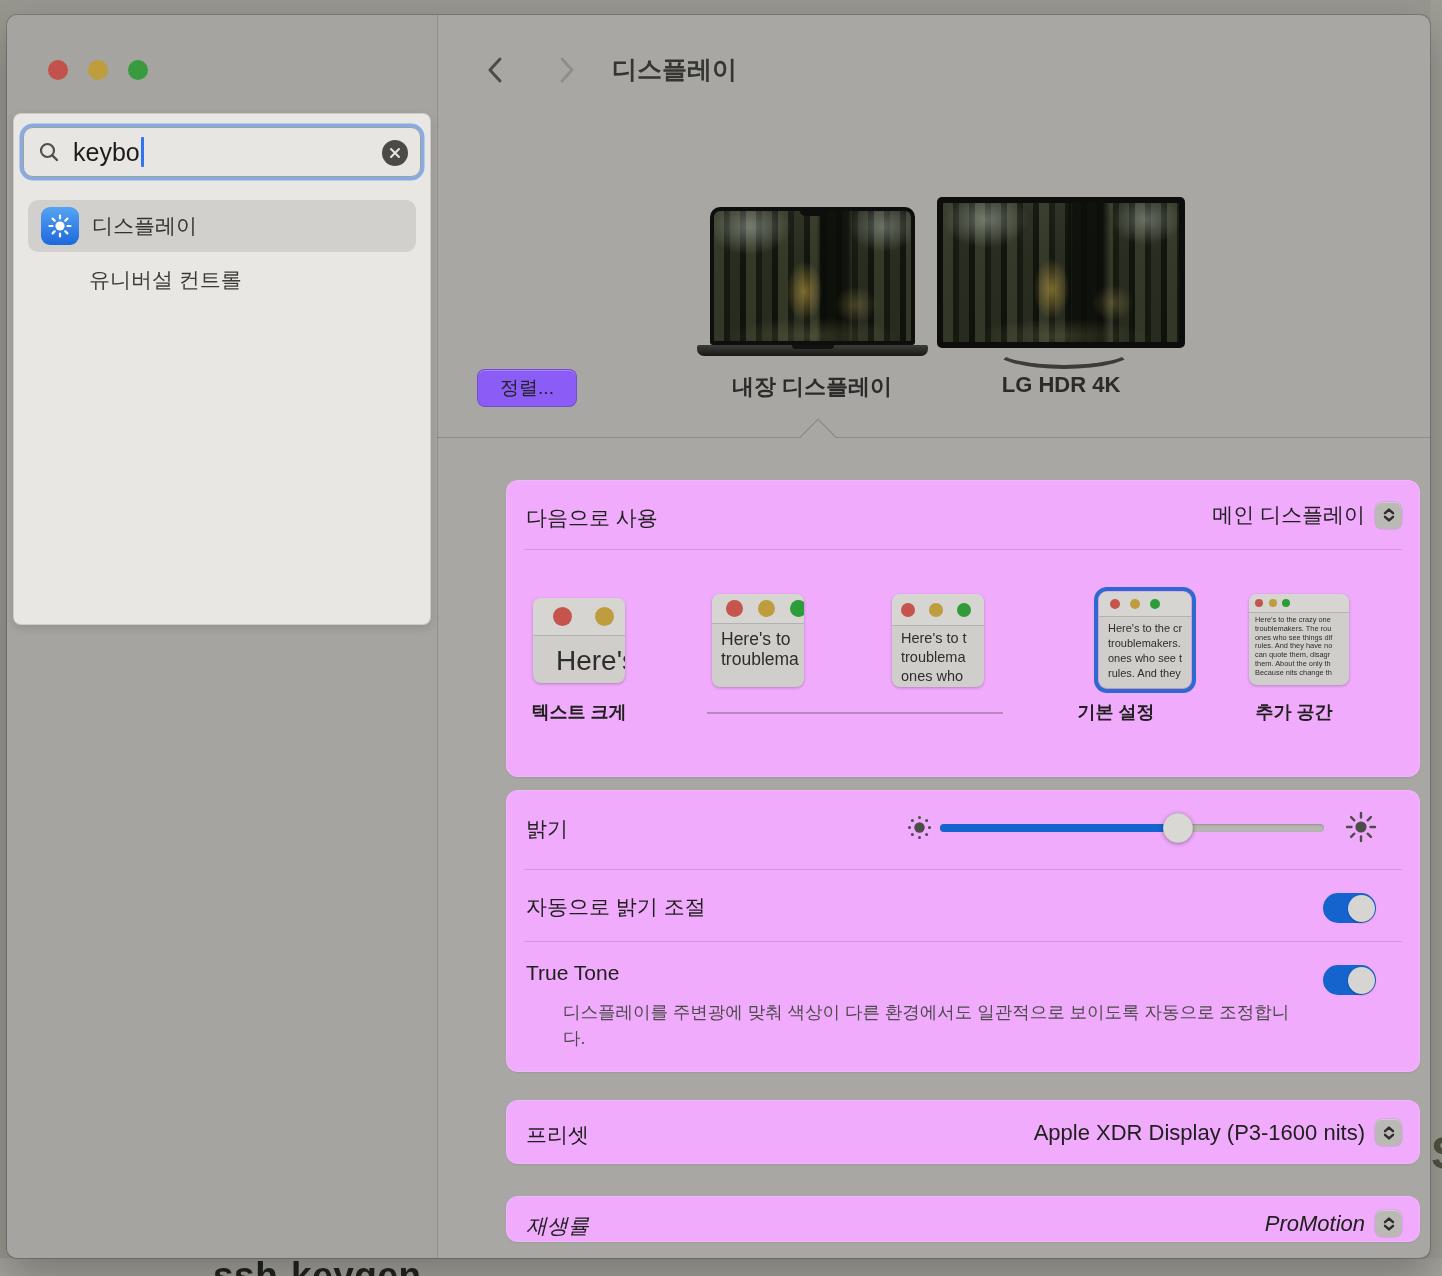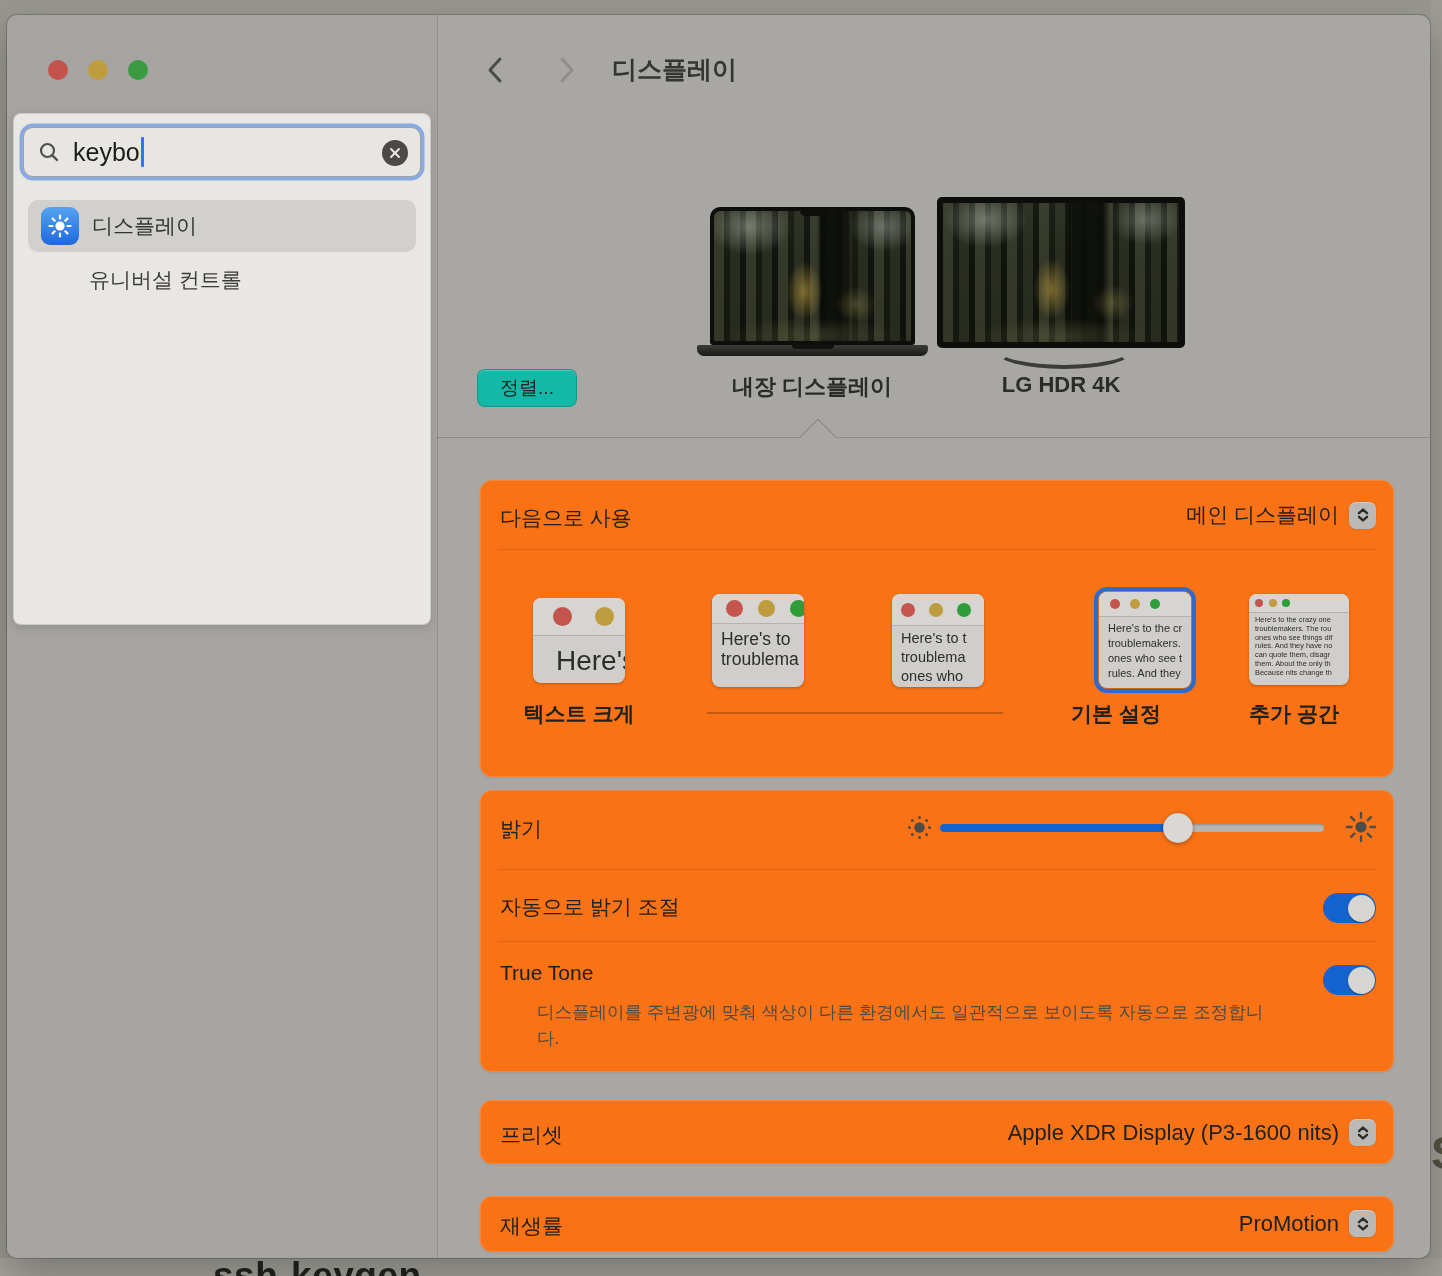--- a/index.html
+++ b/index.html
@@ -69,29 +69,29 @@
                   background:linear-gradient(180deg,#3c3c39,#191917); border-radius:2px 2px 7px 7px; }
   .macbook-deck .scoop { position:absolute; left:50%; top:0; transform:translateX(-50%); width:42px; height:4px;
                          background:#121210; border-radius:0 0 6px 6px; }
   .monitor-stand { position:absolute; left:987px; top:316px; width:140px; height:38px; border:4px solid transparent;
                    border-bottom-color:#3c3c39; border-radius:50%; }
   .monitor-screen { position:absolute; left:930px; top:182px; width:248px; height:151px;
                     background:#0d0d0b; border-radius:5px; padding:6px; }
   .monitor-screen .wall { width:100%; height:100%; border-radius:1px; }
   .display-label { position:absolute; top:357px; width:300px; text-align:center; font-size:22px; font-weight:600; color:#2b2b29; }
   .dl-1 { left:655px; } .dl-2 { left:904px; }
-  .arrange-btn { position:absolute; left:470px; top:354px; width:100px; height:38px; background:#14b8a6;
+  .arrange-btn { position:absolute; left:470px; top:354px; width:100px; height:38px; background:#8b5cf6;
                  border-radius:8px; border:1px solid rgba(0,0,0,.16); box-shadow:inset 0 1px 0 rgba(255,255,255,.25);
                  font-size:19px; color:#232321; display:flex; align-items:center; justify-content:center; }
   .h-divider-main { position:absolute; left:430px; top:422px; width:993px; height:1px; background:rgba(0,0,0,.16); }
   .notch-tri { position:absolute; left:798px; top:409px; width:26px; height:26px; transform:rotate(45deg);
                background:#a8a7a4; border-top:1px solid rgba(0,0,0,.2); border-left:1px solid rgba(0,0,0,.2); z-index:2; }
 
   
-  .card { position:absolute; left:473px; width:914px; background:#f97316; border-radius:12px;
+  .card { position:absolute; left:499px; width:914px; background:#f0abfc; border-radius:12px;
           box-shadow:inset 0 0 0 1px rgba(255,255,255,.14), 0 1px 2px rgba(0,0,0,.08); }
   .card-divider { position:absolute; left:18px; right:18px; height:1px; background:rgba(0,0,0,.11); }
   .row-label { position:absolute; left:20px; font-size:21px; color:#20201e; }
   .row-value-cluster { position:absolute; right:18px; display:flex; align-items:center; gap:10px; }
   .row-value { font-size:21px; color:#20201e; }
   .stepper { width:27px; height:27px; border-radius:7px; background:#bab9b6;
              box-shadow:inset 0 1px 0 rgba(255,255,255,.3), 0 0 0 .5px rgba(0,0,0,.12);
              display:flex; align-items:center; justify-content:center; flex:none; }
 
   
@@ -111,21 +111,21 @@
   .t2 .body { font-size:17.5px; line-height:20px; padding:5px 0 0 9px; }
   .t3 { left:885px; top:579px; width:92px; height:93px; }
   .t3 .head { height:32px; padding-left:9px; gap:14px; } .t3 .dot { width:14px; height:14px; }
   .t3 .body { font-size:14.5px; line-height:19px; padding:3px 0 0 9px; }
   .t4 { left:1063px; top:577px; width:92px; height:96px;margin-left:29px; }
   .t4 .head { height:25px; padding-left:11px; gap:10px; } .t4 .dot { width:10px; height:10px; }
   .t4 .body { font-size:11px; line-height:15px; padding:4px 0 0 9px; }
   .t5 { left:1242px; top:579px; width:100px; height:91px; }
   .t5 .head { height:19px; padding-left:6px; gap:5.5px; } .t5 .dot { width:8px; height:8px; }
   .t5 .body { font-size:7.4px; line-height:8.8px; padding:3px 0 0 6px; }
-  .scale-label { position:absolute; top:685px; width:200px; text-align:center; font-size:21px; font-weight:600; color:#20201e; }
+  .scale-label { position:absolute; top:685px; width:200px; text-align:center; font-size:18px; font-weight:600; color:#20201e; }
   .sl-1 { left:472px; } .sl-4 { left:1009px; } .sl-5 { left:1187px; }
   .scale-connector { position:absolute; left:700px; top:697px; width:296px; height:2px; background:rgba(0,0,0,.22); }
 
   
   .slider { position:absolute; left:933px; top:799px; width:384px; height:30px; --value:62%; }
   .slider .track { position:absolute; left:0; top:10px; width:100%; height:8px; border-radius:4px;
                    background:#b6b5b2; box-shadow:inset 0 1px 2px rgba(0,0,0,.2); }
   .slider .fill { position:absolute; left:0; top:10px; height:8px; border-radius:4px 0 0 4px;
                   background:#1563cf; width:var(--value); }
   .slider .knob { position:absolute; top:-1px; left:calc(var(--value) - 15px); width:30px; height:30px;
@@ -362,21 +362,21 @@
         <span class="row-value" style="font-size:22px;">Apple XDR Display (P3-1600 nits)</span>
         <span class="stepper">
           <svg width="16" height="16" viewBox="0 0 16 16" fill="none" stroke="#2c2c2a" stroke-width="2.4" stroke-linecap="round" stroke-linejoin="round">
               <polyline points="4,6.2 8,2.6 12,6.2"></polyline>
               <polyline points="4,9.8 8,13.4 12,9.8"></polyline>
             </svg>
         </span>
       </div>
     </div>
 
-    <div class="card" style="top:1181px; height:56px;">
+    <div class="card" style="top:1181px; height:46px;font-style:italic;">
       <div class="row-label" style="top:16px;">재생률</div>
       <div class="row-value-cluster" style="top:14px;">
         <span class="row-value" style="font-size:22px;">ProMotion</span>
         <span class="stepper">
           <svg width="16" height="16" viewBox="0 0 16 16" fill="none" stroke="#2c2c2a" stroke-width="2.4" stroke-linecap="round" stroke-linejoin="round">
               <polyline points="4,6.2 8,2.6 12,6.2"></polyline>
               <polyline points="4,9.8 8,13.4 12,9.8"></polyline>
             </svg>
         </span>
       </div>

